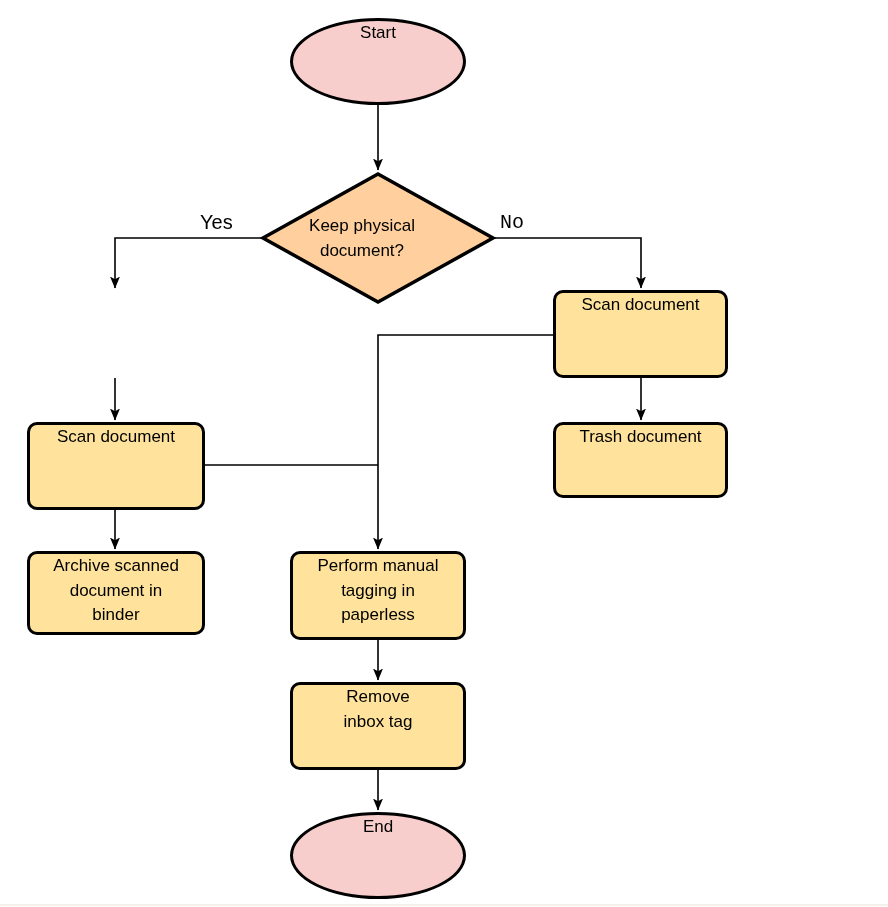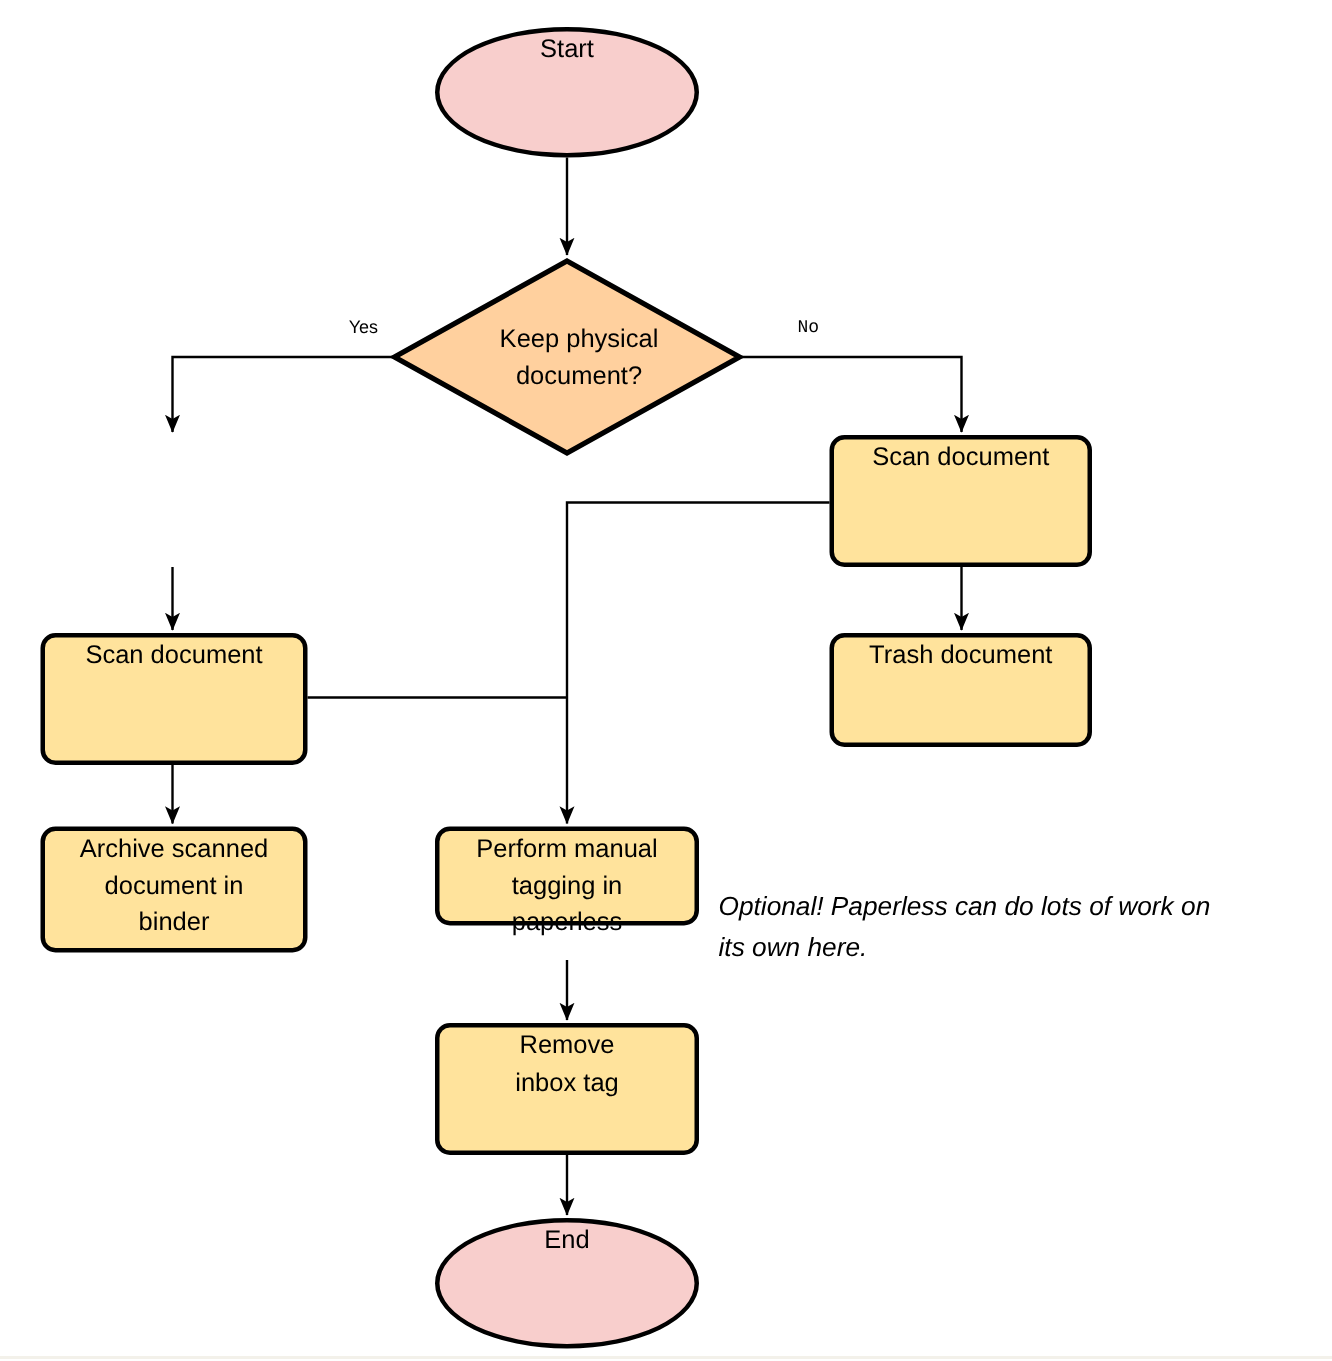--- a/index.html
+++ b/index.html
@@ -59,22 +59,22 @@
     display: flex;
     align-items: center;
     justify-content: center;
     text-align: center;
     font-size: 17px;
     line-height: 1.5;
     white-space: pre-line;
   }
   .edge-label {
     position: absolute;
-    font-size: 12px;
-    text-align: right;
+    font-size: 20px;
+    text-align: left;
   }
   .annotation {
     position: absolute;
     font-style: italic;
     font-size: 17.5px;
     line-height: 1.55;
     white-space: pre-line;
   }
   .bottom-divider {
     position: absolute;
@@ -109,21 +109,21 @@
     <path class="edge" marker-end="url(#arrow)" d="M378,640 L378,680"></path>
     <path class="edge" marker-end="url(#arrow)" d="M378,769 L378,810"></path>
 
     <polygon class="decision-shape" points="378,174 493,238 378,302 263,238"></polygon>
   </svg>
 
   <div class="shape terminator" style="left:290px; top:18px; width:176px; height:87px;">
     <span>Start</span>
   </div>
 
-  <div class="decision-label" style="left:276px; top:206px; width:220px; height:64px;">
+  <div class="decision-label" style="left:252px; top:206px; width:220px; height:64px;">
     <span>Keep physical
 document?</span>
   </div>
 
   <div class="edge-label" style="left:200px; top:211px; width:52px;">Yes</div>
 
   <div class="edge-label" style="left:500px; top:211px; width:46px;font-family:Liberation Mono, monospace;">No</div>
 
 
   <div class="shape process" style="left:27px; top:422px; width:178px; height:88px;">
@@ -137,28 +137,26 @@
   </div>
 
   <div class="shape process" style="left:553px; top:290px; width:175px; height:88px;">
     <span>Scan document</span>
   </div>
 
   <div class="shape process" style="left:553px; top:422px; width:175px; height:76px;">
     <span>Trash document</span>
   </div>
 
-  <div class="shape process" style="left:290px; top:551px; width:176px; height:66px;">
+  <div class="shape process" style="left:290px; top:551px; width:176px; height:89px;">
     <span>Perform manual
 tagging in
 paperless</span>
   </div>
 
-  <div class="annotation" style="left:479px; top:591px; width:402px;">Optional! Paperless can do lots of work on
-its own here.</div>
 
   <div class="shape terminator" style="left:290px; top:812px; width:176px; height:87px;">
     <span>End</span>
   </div>
 
   <div class="shape process" style="left:290px; top:682px; width:176px; height:88px;">
     <span>Remove
 inbox tag</span>
   </div>
 

